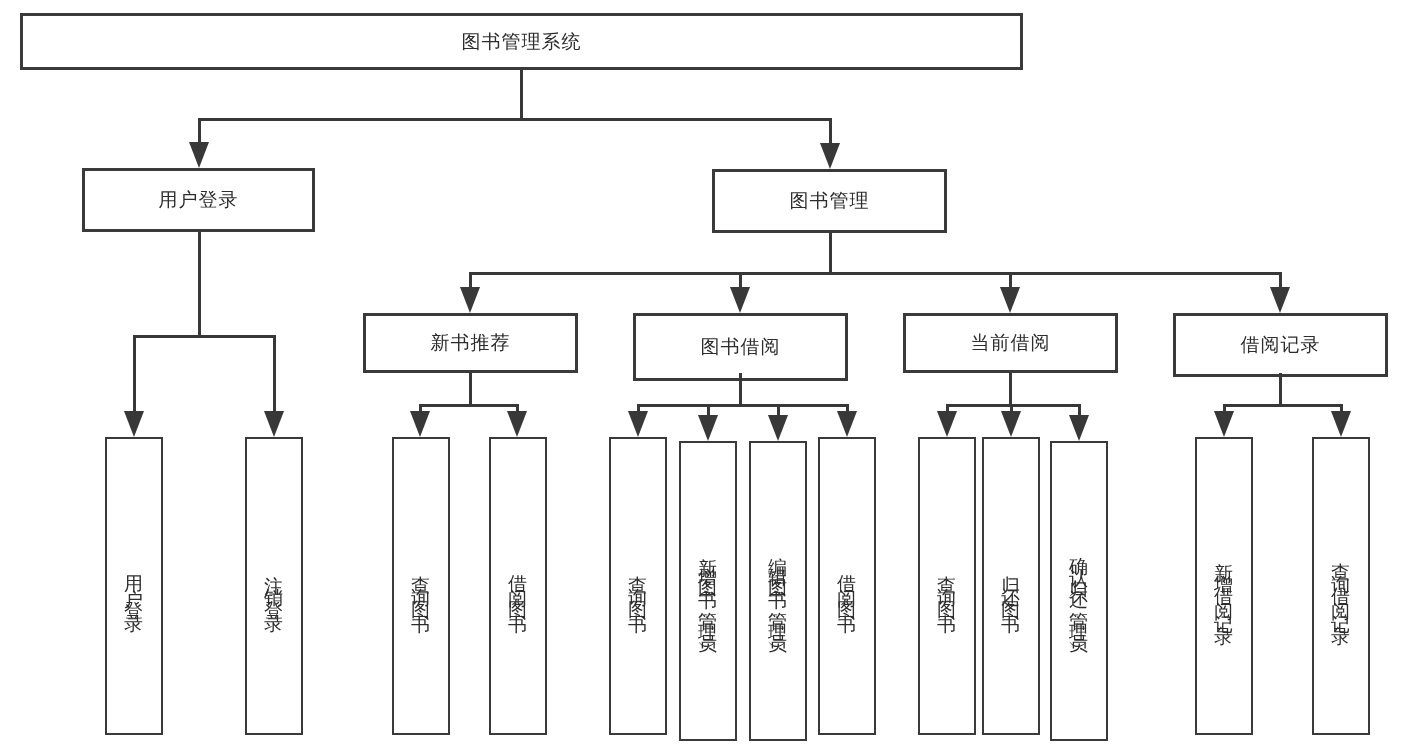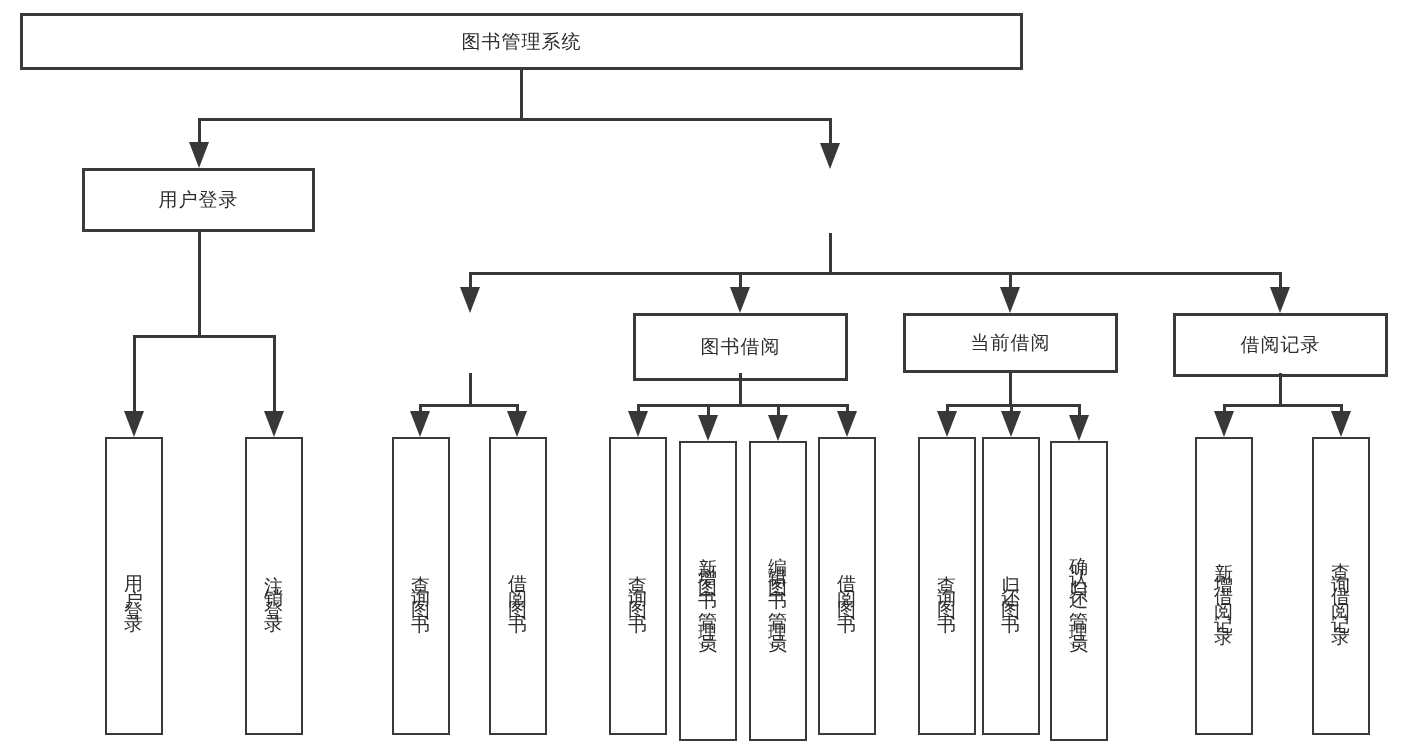--- a/index.html
+++ b/index.html
@@ -77,21 +77,27 @@
 
 <div id="stage">
 
   <div class="box" style="left:20px; top:13px; width:1003px; height:57px;">
     <span class="lbl">图书管理系统</span>
   </div>
 
   <div class="box" style="left:82px; top:168px; width:233px; height:64px;">
     <span class="lbl">用户登录</span>
   </div>
+  <div class="box" style="left:712px; top:169px; width:235px; height:64px;">
+    <span class="lbl">图书管理</span>
+  </div>
 
+  <div class="box" style="left:363px; top:313px; width:215px; height:60px;">
+    <span class="lbl">新书推荐</span>
+  </div>
   <div class="box" style="left:633px; top:313px; width:215px; height:68px;">
     <span class="lbl">图书借阅</span>
   </div>
   <div class="box" style="left:903px; top:313px; width:215px; height:60px;">
     <span class="lbl">当前借阅</span>
   </div>
   <div class="box" style="left:1173px; top:313px; width:215px; height:64px;">
     <span class="lbl">借阅记录</span>
   </div>
 

